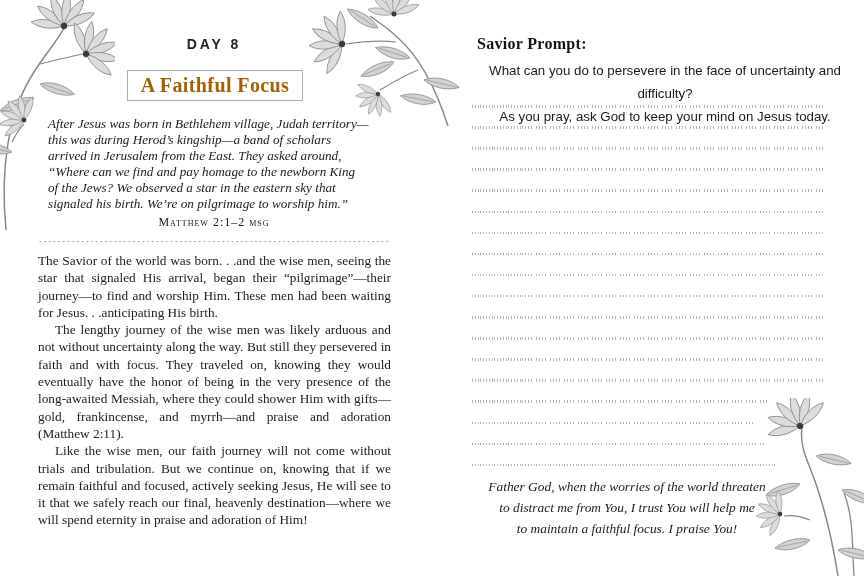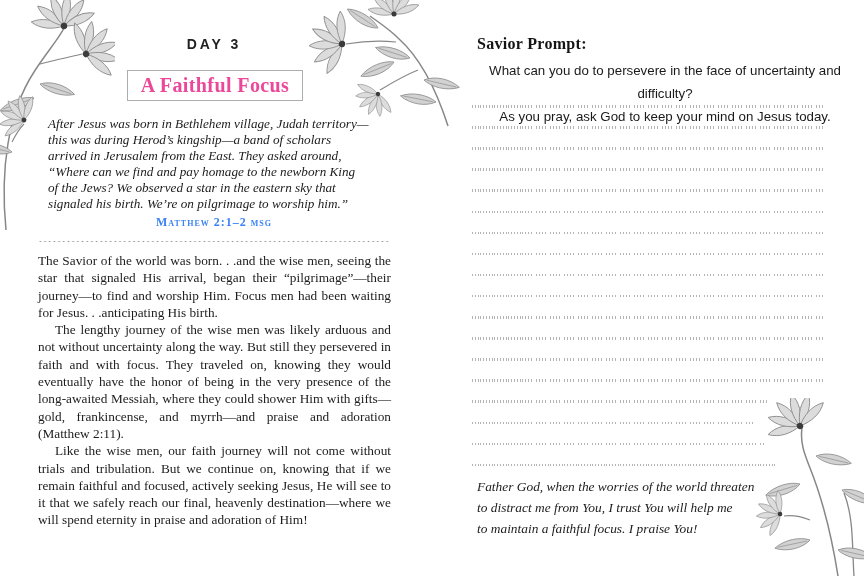--- a/index.html
+++ b/index.html
@@ -15,31 +15,31 @@
     left:38px; top:36px; width:352px; text-align:center;
     font-family:"Liberation Sans", sans-serif;
     font-size:14px; font-weight:600; letter-spacing:3px; color:#222;
   }
   .title-box {
     left:127px; top:70px; width:176px; height:31px;
     border:1px solid #adadad; box-sizing:border-box;
     display:flex; align-items:center; justify-content:center;
   }
   .title-box span {
-    font-size:20px; font-weight:700; letter-spacing:0.4px; color:#ec4899;
+    font-size:20px; font-weight:700; letter-spacing:0.4px; color:#a16207;
   }
   .scripture {
     left:48px; top:116px; width:332px; text-align:left;
     font-style:italic; font-size:13.2px; line-height:16px;
     white-space:pre-line; color:#1b1b1b;
   }
   .scripture-ref {
     left:48px; top:215px; width:332px; text-align:center;
-    font-variant:small-caps; font-weight:700; font-size:12px;
-    letter-spacing:1px; color:#3b82f6;
+    font-variant:small-caps; font-weight:400; font-size:12px;
+    letter-spacing:1px; color:#0f172a;
   }
   .dotted-divider {
     left:38px; top:240px; width:352px; height:3px;
     background-image:radial-gradient(circle, #8f8f8f 0.8px, transparent 1px);
     background-size:4.7px 3px; background-repeat:repeat-x;
   }
   .body-text {
     left:38px; top:252px; width:353px;
     font-size:13.3px; line-height:17.3px; text-align:justify; color:#1c1c1c;
   }
@@ -57,21 +57,21 @@
     font-size:13.3px; line-height:23px; white-space:pre-line; color:#1a1a1a;text-align:center;
   }
   .journal-lines { left:472px; top:105px; width:353px; height:382px; }
   .jline {
     position:absolute; left:0; height:2.6px;
     background-image:repeating-linear-gradient(90deg, #b4b4b4 0 0.9px, transparent 0.9px 2.8px);
   }
   .closing-prayer {
     left:477px; top:477px; width:300px;
     font-style:italic; font-size:13.4px; line-height:20.8px;
-    white-space:pre-line; color:#1b1b1b;
+    white-space:pre-line; color:#1b1b1b;text-align:center;
   }
 
   svg.flower { position:absolute; }
 </style>
 </head>
 <body>
 
 <svg width="0" height="0" style="position:absolute" aria-hidden="true">
   <defs>
     <path id="petal" d="M0 0 C-5 -11 -6 -23 0 -33 C6 -23 5 -11 0 0 Z" fill="#dcdcdc" stroke="#8f8f8f" stroke-width="0.9"></path>
@@ -114,39 +114,39 @@
       <use href="#leaf" transform="translate(112,58) rotate(200)"></use>
       <use href="#leaf" transform="translate(126,80) rotate(15)"></use>
       <use href="#leaf" transform="translate(96,62) rotate(160)"></use>
       <use href="#leaf" transform="translate(138,102) rotate(193)"></use>
       <use href="#leaf" transform="translate(80,28) rotate(-145)"></use>
       <use href="#bloom" transform="translate(44,44) rotate(-78)"></use>
       <use href="#bloom" transform="translate(96,14) rotate(-5) scale(0.8)"></use>
       <use href="#bloom" transform="translate(80,94) rotate(-140) scale(0.68)"></use>
     </svg>
 
-    <div class="abs day-label">DAY 3</div>
+    <div class="abs day-label">DAY 8</div>
 
     <div class="abs title-box">
       <span>A Faithful Focus</span>
     </div>
 
     <div class="abs scripture">After Jesus was born in Bethlehem village, Judah territory—
 this was during Herod’s kingship—a band of scholars
 arrived in Jerusalem from the East. They asked around,
 “Where can we find and pay homage to the newborn King
 of the Jews? We observed a star in the eastern sky that
 signaled his birth. We’re on pilgrimage to worship him.”</div>
 
     <div class="abs scripture-ref">Matthew 2:1–2 msg</div>
 
     <div class="abs dotted-divider"></div>
 
     <div class="abs body-text">
-      <p>The Savior of the world was born. . .and the wise men, seeing the star that signaled His arrival, began their “pilgrimage”—their journey—to find and worship Him. Focus men had been waiting for Jesus. . .anticipating His birth.</p>
+      <p>The Savior of the world was born. . .and the wise men, seeing the star that signaled His arrival, began their “pilgrimage”—their journey—to find and worship Him. These men had been waiting for Jesus. . .anticipating His birth.</p>
       <p class="indent">The lengthy journey of the wise men was likely arduous and not without uncertainty along the way. But still they persevered in faith and with focus. They traveled on, knowing they would eventually have the honor of being in the very presence of the long-awaited Messiah, where they could shower Him with gifts—gold, frankincense, and myrrh—and praise and adoration (Matthew 2:11).</p>
       <p class="indent">Like the wise men, our faith journey will not come without trials and tribulation. But we continue on, knowing that if we remain faithful and focused, actively seeking Jesus, He will see to it that we safely reach our final, heavenly destination—where we will spend eternity in praise and adoration of Him!</p>
     </div>
   </div>
 
   <div>
 
     <div class="abs prompt-heading">Savior Prompt:</div>
 
     <div class="abs prompt-text">What can you do to persevere in the face of uncertainty and difficulty?

